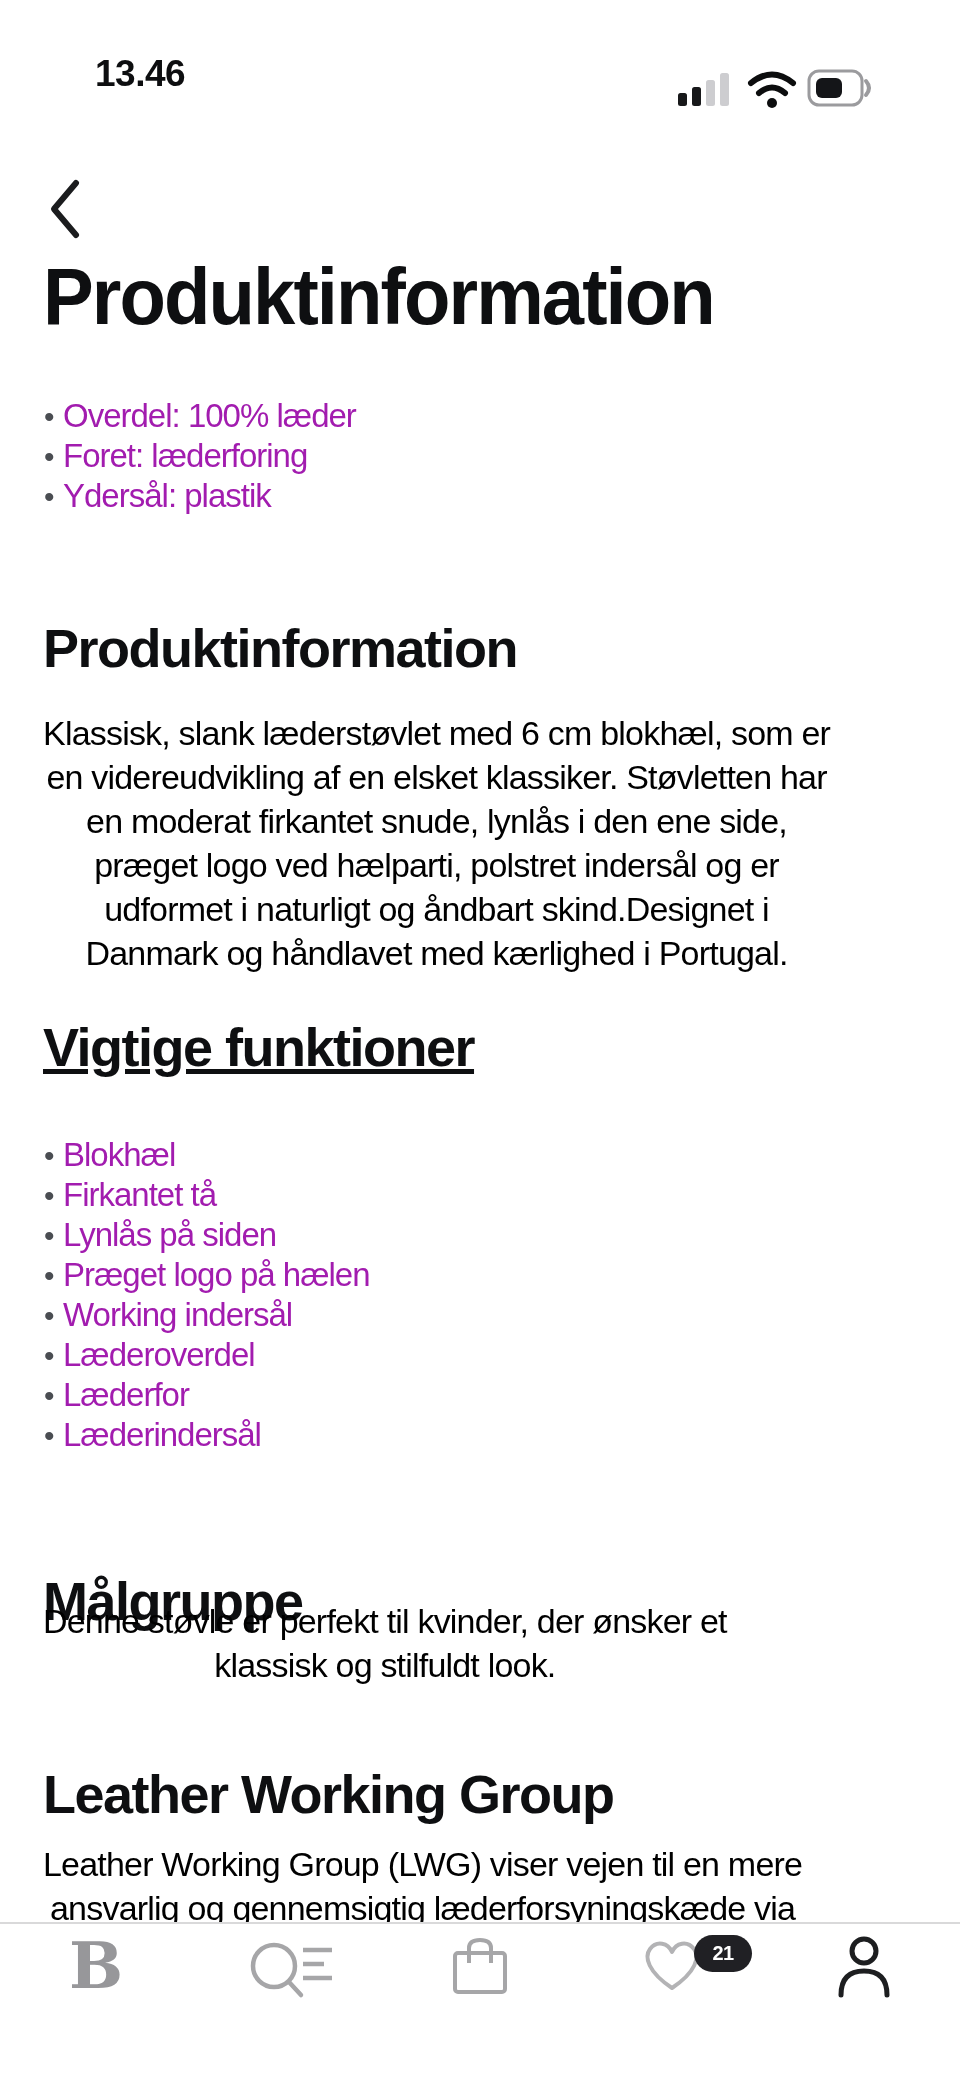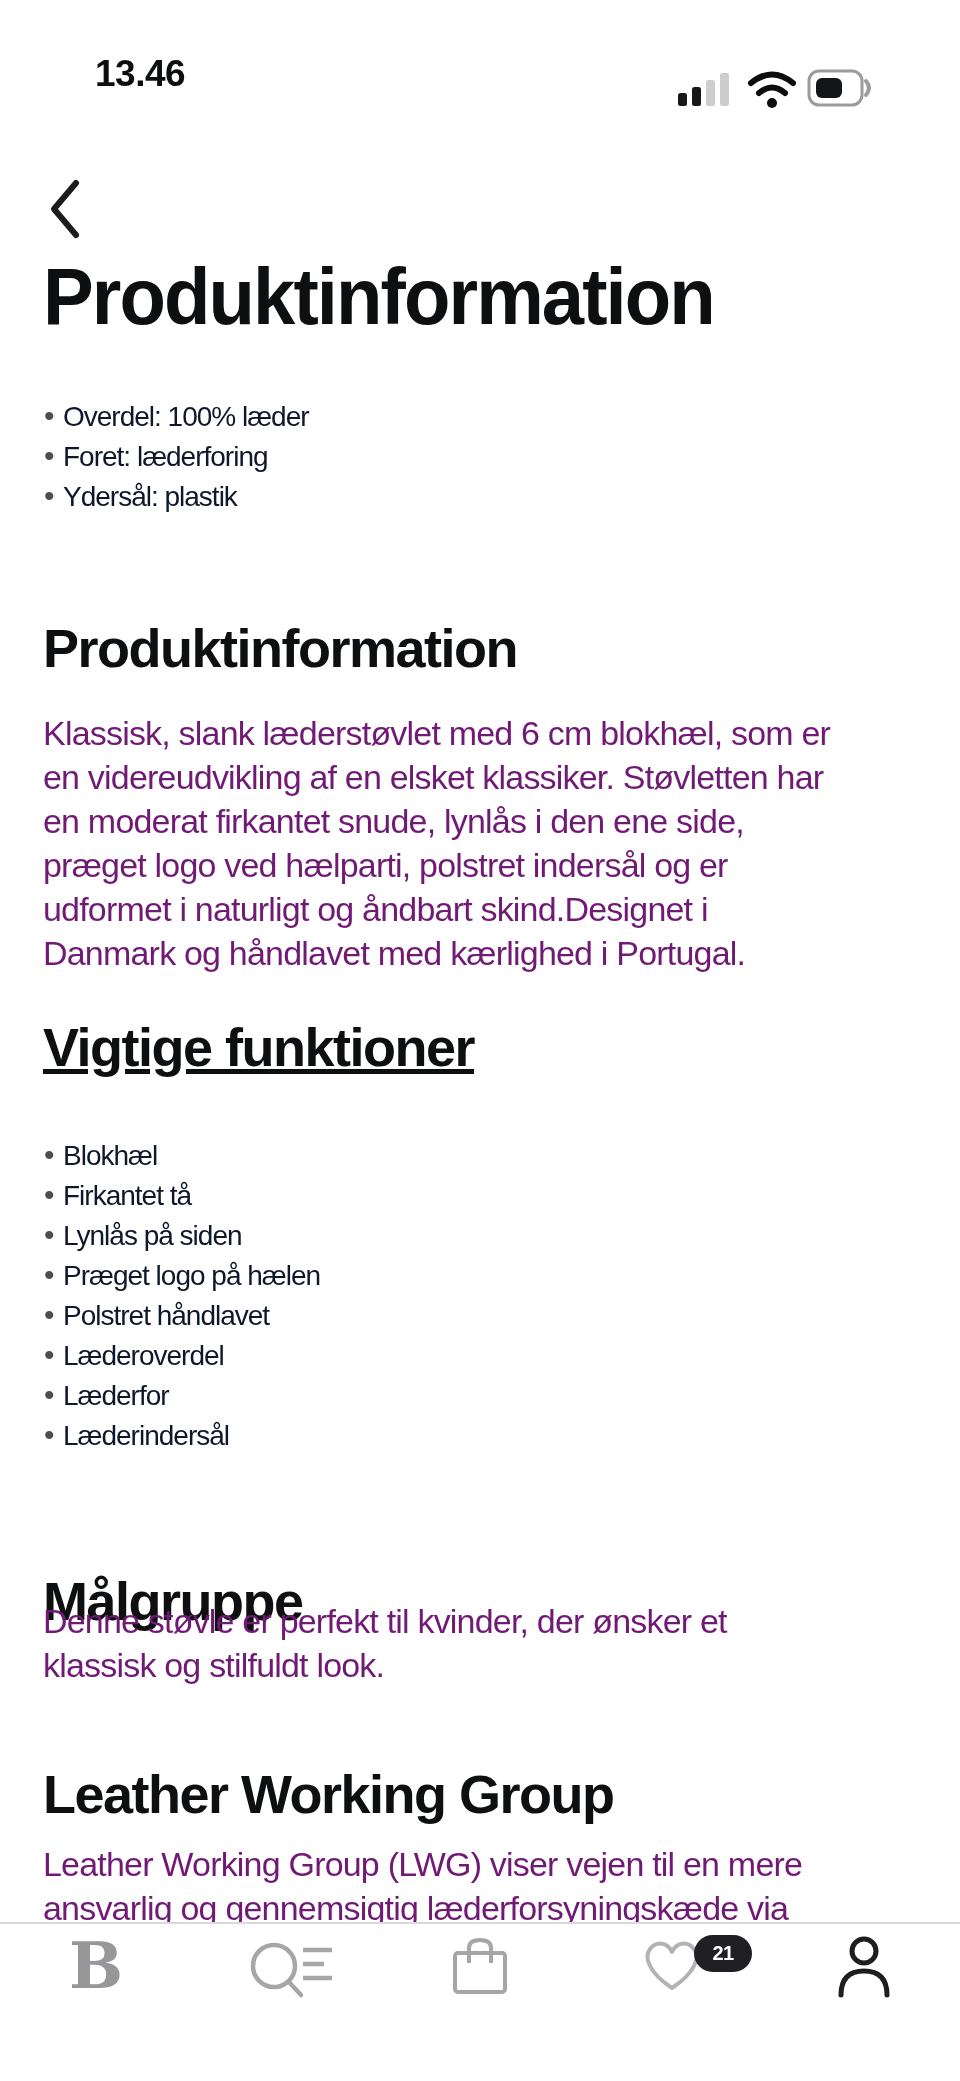--- a/index.html
+++ b/index.html
@@ -26,28 +26,28 @@
     transform:scaleX(0.95);transform-origin:left center;
   }
   .h2{
     position:absolute;left:43px;margin:0;font-size:54px;line-height:58px;
     font-weight:700;color:#0e0f11;letter-spacing:-1.5px;white-space:pre;
   }
   .h2.pi{top:591px;} .h2.vf{top:990px;text-decoration:underline;} .h2.mg{top:1544px;text-align:right;} .h2.lwg{top:1737px;}
   
   .para{
     position:absolute;left:43px;margin:0;font-size:34px;line-height:44px;
-    color:#701a75;letter-spacing:-0.8px;white-space:pre;
+    color:#000000;letter-spacing:-0.8px;white-space:pre;text-align:center;
   }
   .para.p1{top:683px;} .para.p2{top:1571px;} .para.p3{top:1814px;}
   
   .blist{position:absolute;left:44px;margin:0;padding:0;list-style:none;}
   .blist.l1{top:368px;} .blist.l2{top:1107px;}
   .blist li{
-    font-size:28px;line-height:39px;color:#0f172a;letter-spacing:-1px;white-space:pre;
+    font-size:33px;line-height:39px;color:#a21caf;letter-spacing:-1px;white-space:pre;
   }
   .blist li::before{
     content:"\2022";display:inline-block;width:19px;color:#4a4d52;
     font-size:30px;
   }
   
   .tab-bar{
     position:absolute;left:0;top:1894px;width:960px;height:187px;background:#ffffff;
     border-top:2px solid #d9d9da;box-sizing:border-box;display:flex;
   }
@@ -117,21 +117,21 @@
 præget logo ved hælparti, polstret indersål og er
 udformet i naturligt og åndbart skind.Designet i
 Danmark og håndlavet med kærlighed i Portugal.</p>
 
   <h2 class="h2 vf">Vigtige funktioner</h2>
   <ul class="blist l2">
     <li><span>Blokhæl</span></li>
     <li><span>Firkantet tå</span></li>
     <li><span>Lynlås på siden</span></li>
     <li><span>Præget logo på hælen</span></li>
-    <li><span>Polstret håndlavet</span></li>
+    <li><span>Working indersål</span></li>
     <li><span>Læderoverdel</span></li>
     <li><span>Læderfor</span></li>
     <li><span>Læderindersål</span></li>
   </ul>
 
   <h2 class="h2 mg">Målgruppe</h2>
   <p class="para p2">Denne støvle er perfekt til kvinder, der ønsker et
 klassisk og stilfuldt look.</p>
 
   <h2 class="h2 lwg">Leather Working Group</h2>

